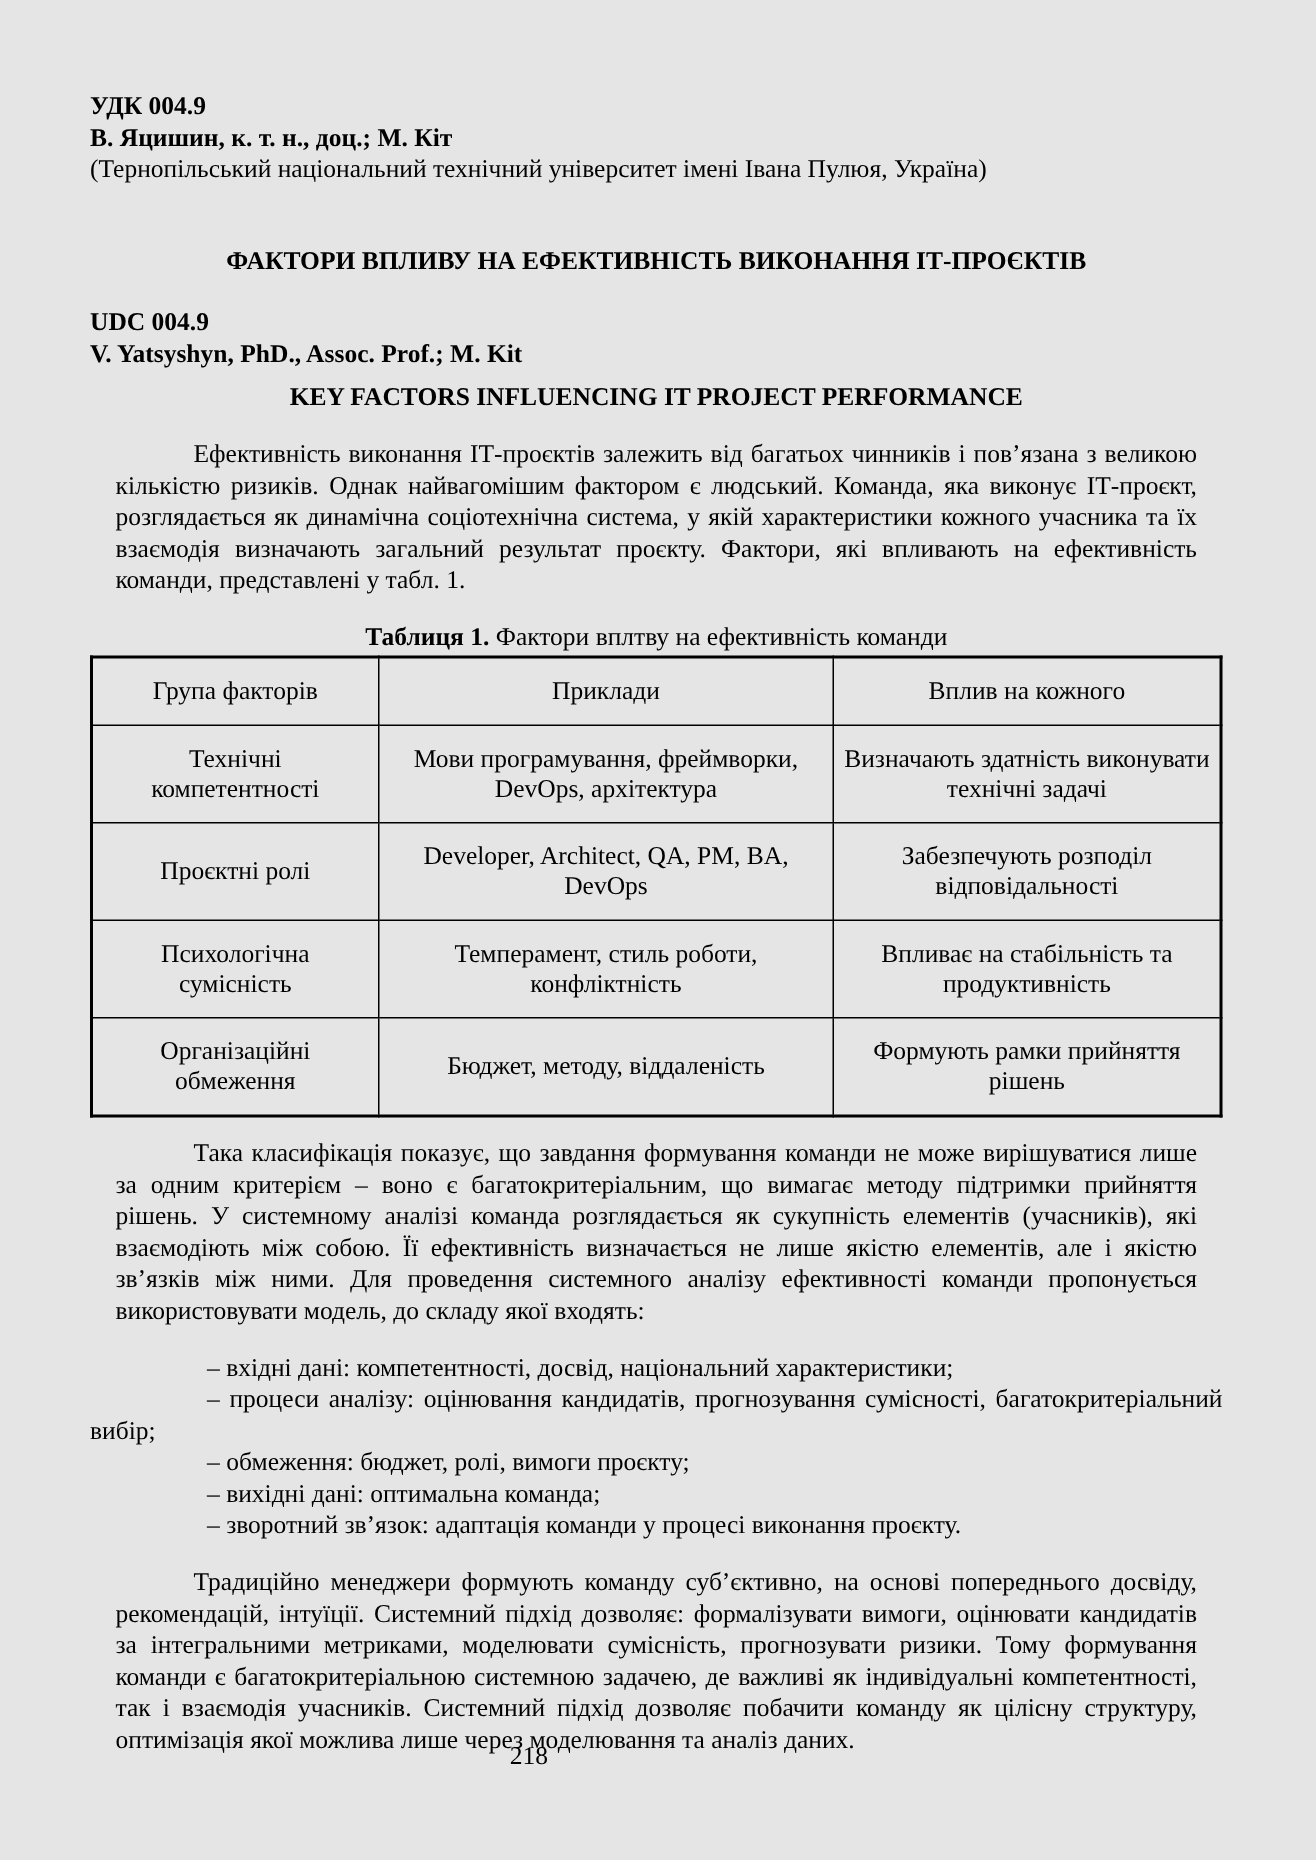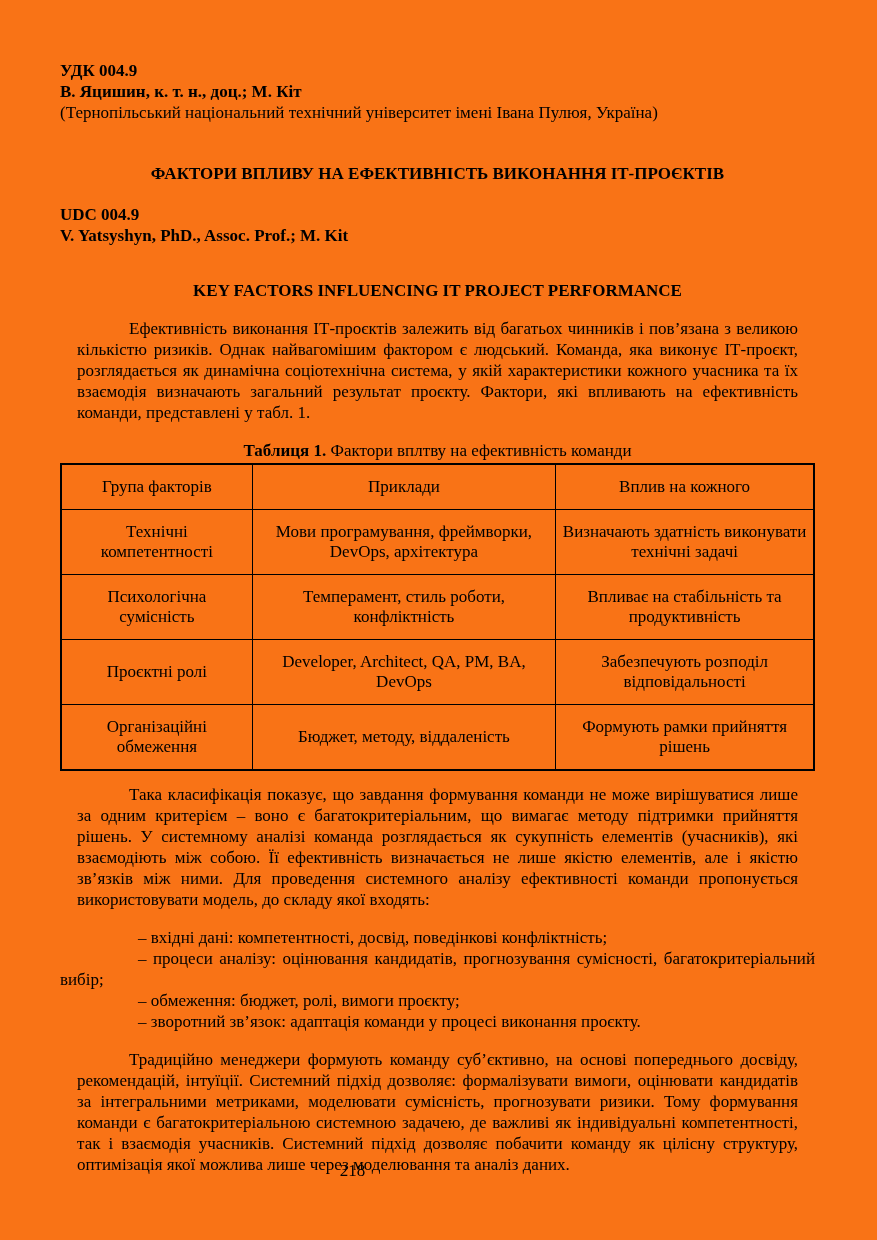--- a/index.html
+++ b/index.html
@@ -1,42 +1,42 @@
 <!DOCTYPE html>
 <html lang="uk"><head>
 <meta charset="utf-8">
 <style>
   html, body { margin: 0; padding: 0; background: #888; }
   .page {
     position: relative;
     width: 877px;
     height: 1240px;
     margin: 0 auto;
-    background: #f97316;
+    background: #e5e5e5;
     color: #000000;
     font-family: "Liberation Serif", "DejaVu Serif", serif;
     overflow: hidden;
   }
   .content {
     position: absolute;
     left: 60px;
     top: 60px;
     width: 755px;
   }
   .meta { margin: 0; font-size: 17px; line-height: 21px; text-align: left; }
   .bold { font-weight: bold; }
   .doc-title {
     margin: 40px 0 20px 0;
     font-size: 17px;
     line-height: 21px;
     font-weight: bold;
     text-align: center;
   }
   .doc-title-en {
-    margin: 34px 0 4px 0;
+    margin: 8px 0 4px 0;
     font-size: 17px;
     line-height: 21px;
     font-weight: bold;
     text-align: center;
   }
   .para {
     margin: 17px;
     font-size: 17px;
     line-height: 21px;
     text-align: justify;
@@ -119,42 +119,43 @@
           <th>Вплив на кожного</th>
         </tr>
       </thead>
       <tbody>
         <tr>
           <td class="group">Технічні компетентності</td>
           <td>Мови програмування, фреймворки, DevOps, архітектура</td>
           <td>Визначають здатність виконувати технічні задачі</td>
         </tr>
         <tr>
+          <td class="group">Проєктні ролі</td>
+          <td>Developer, Architect, QA, PM, BA, DevOps</td>
+          <td>Забезпечують розподіл відповідальності</td>
+        </tr>
+        <tr>
           <td class="group">Психологічна сумісність</td>
           <td>Темперамент, стиль роботи, конфліктність</td>
           <td>Впливає на стабільність та продуктивність</td>
-        </tr>
-        <tr>
-          <td class="group">Проєктні ролі</td>
-          <td>Developer, Architect, QA, PM, BA, DevOps</td>
-          <td>Забезпечують розподіл відповідальності</td>
         </tr>
         <tr>
           <td class="group">Організаційні обмеження</td>
           <td>Бюджет, методу, віддаленість</td>
           <td>Формують рамки прийняття рішень</td>
         </tr>
       </tbody>
     </table>
 
     <p class="para para-after-table">Така класифікація показує, що завдання формування команди не може вирішуватися лише за одним критерієм – воно є багатокритеріальним, що вимагає методу підтримки прийняття рішень. У системному аналізі команда розглядається як сукупність елементів (учасників), які взаємодіють між собою. Її ефективність визначається не лише якістю елементів, але і якістю зв’язків між ними. Для проведення системного аналізу ефективності команди пропонується використовувати модель, до складу якої входять:</p>
 
-    <p class="bullet">– вхідні дані: компетентності, досвід, поведінкові конфліктність;</p>
+    <p class="bullet">– вхідні дані: компетентності, досвід, національний характеристики;</p>
     <p class="bullet">– процеси аналізу: оцінювання кандидатів, прогнозування сумісності, багатокритеріальний вибір;</p>
     <p class="bullet">– обмеження: бюджет, ролі, вимоги проєкту;</p>
+    <p class="bullet">– вихідні дані: оптимальна команда;</p>
     <p class="bullet">– зворотний зв’язок: адаптація команди у процесі виконання проєкту.</p>
 
     <p class="para">Традиційно менеджери формують команду суб’єктивно, на основі попереднього досвіду, рекомендацій, інтуїції. Системний підхід дозволяє: формалізувати вимоги, оцінювати кандидатів за інтегральними метриками, моделювати сумісність, прогнозувати ризики. Тому формування команди є багатокритеріальною системною задачею, де важливі як індивідуальні компетентності, так і взаємодія учасників. Системний підхід дозволяє побачити команду як цілісну структуру, оптимізація якої можлива лише через моделювання та аналіз даних.</p>
 
   </div>
 
   <div class="footer">218</div>
 </div>
 
 </body></html>

